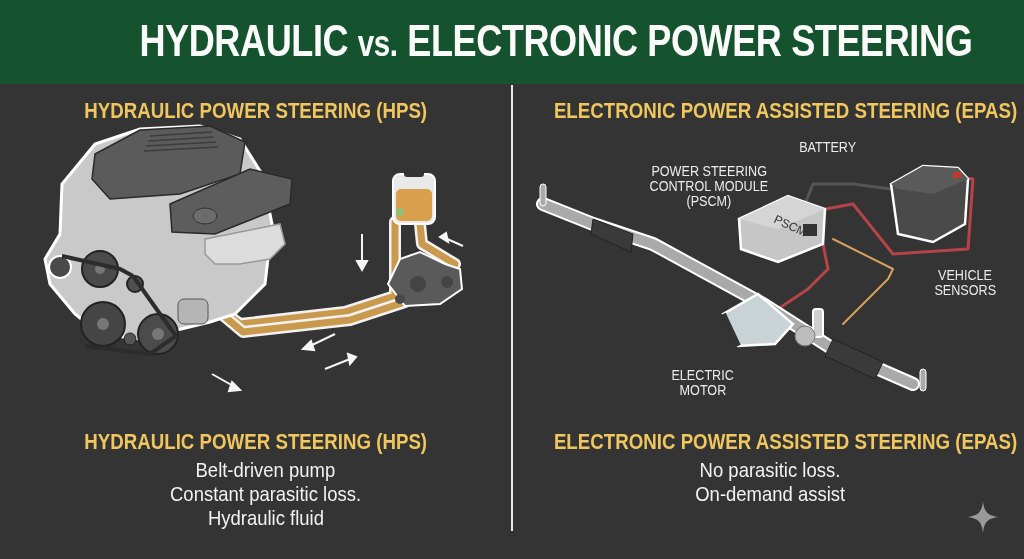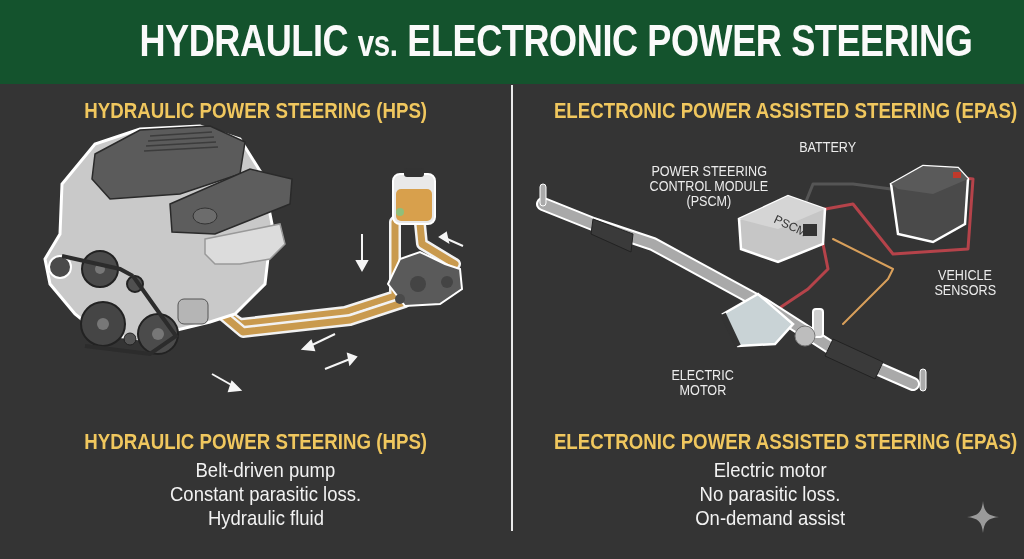--- a/index.html
+++ b/index.html
@@ -193,21 +193,20 @@
     <div><span>ELECTRIC</span></div>
     <div><span>MOTOR</span></div>
   </div>
   <div class="label" style="left:412px; top:184px; width:80px;">
     <div><span>VEHICLE</span></div>
     <div><span>SENSORS</span></div>
   </div>
 
   <div class="panel-title bottom-title"><span>ELECTRONIC POWER ASSISTED STEERING (EPAS)</span></div>
   <div class="features">
-    <div><span>Electric motor</span></div>
     <div><span>No parasitic loss.</span></div>
     <div><span>On-demand assist</span></div>
   </div>
 </div>
 
 <svg class="sparkle" viewBox="0 0 34 34">
   <path d="M17 1 C18 12 22 16 33 17 C22 18 18 22 17 33 C16 22 12 18 1 17 C12 16 16 12 17 1 Z" fill="#9a9a9a"></path>
 </svg>
 
 </body></html>

